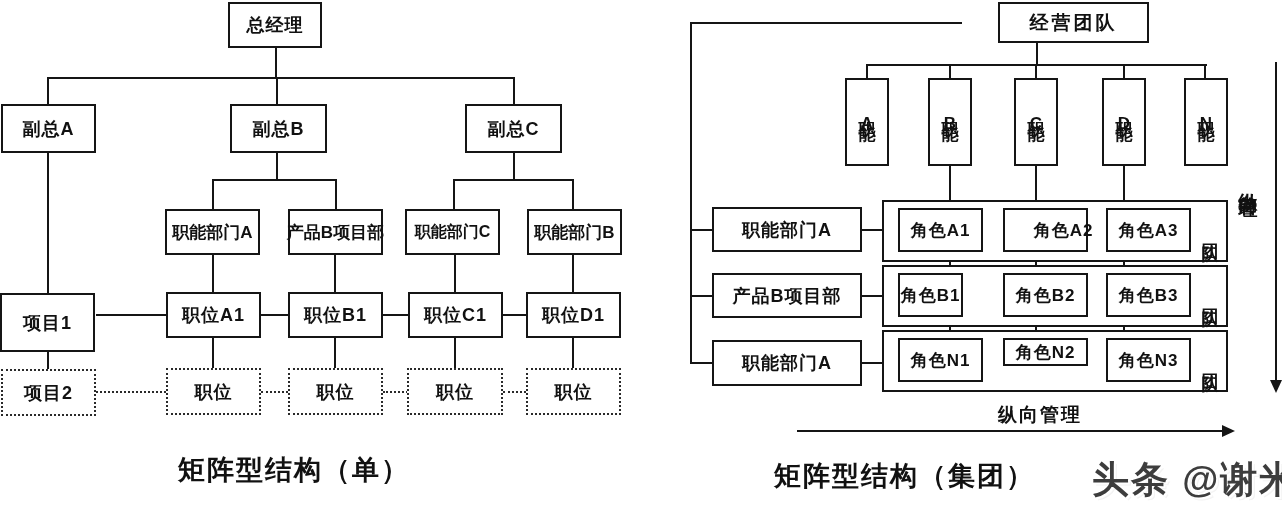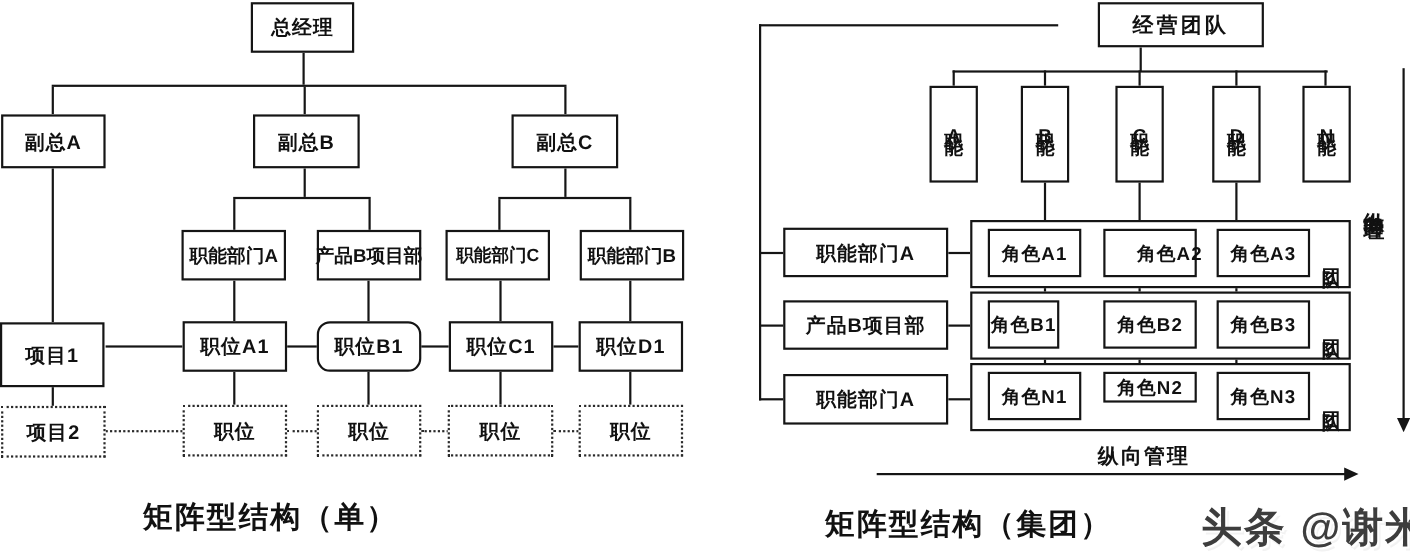--- a/index.html
+++ b/index.html
@@ -21,21 +21,21 @@
   
   .vert{writing-mode:vertical-rl;text-orientation:upright;letter-spacing:3px;}
   
   .container{position:absolute;box-sizing:border-box;border:2px solid #151515;background:#fff;z-index:2;}
   .teamlbl{
     position:absolute;z-index:3;display:flex;align-items:center;justify-content:center;
     font-size:17px;font-weight:600;writing-mode:vertical-rl;text-orientation:upright;letter-spacing:1px;
   }
   .cap{
     position:absolute;font-size:27px;font-weight:bold;letter-spacing:2px;
-    text-align:left;z-index:4;white-space:nowrap;
+    text-align:right;z-index:4;white-space:nowrap;
   }
   .axis{position:absolute;font-size:19px;font-weight:600;z-index:4;letter-spacing:2px;}
   .tri-down{
     position:absolute;width:0;height:0;z-index:1;
     border-left:6px solid transparent;border-right:6px solid transparent;border-top:13px solid #151515;
   }
   .tri-right{
     position:absolute;width:0;height:0;z-index:1;
     border-top:6px solid transparent;border-bottom:6px solid transparent;border-left:13px solid #151515;
   }
@@ -84,21 +84,21 @@
   <div class="n" style="left:228px;top:2px;width:94px;height:46px;">总经理</div>
   <div class="n" style="left:1px;top:104px;width:95px;height:49px;">副总A</div>
   <div class="n" style="left:230px;top:104px;width:97px;height:49px;">副总B</div>
   <div class="n" style="left:465px;top:104px;width:97px;height:49px;">副总C</div>
   <div class="n" style="left:165px;top:209px;width:95px;height:46px;font-size:17px;letter-spacing:0;">职能部门A</div>
   <div class="n" style="left:288px;top:209px;width:95px;height:46px;font-size:17px;letter-spacing:0;">产品B项目部</div>
   <div class="n" style="left:405px;top:209px;width:95px;height:46px;font-size:16px;letter-spacing:0;">职能部门C</div>
   <div class="n" style="left:527px;top:209px;width:95px;height:46px;font-size:17px;letter-spacing:0;">职能部门B</div>
   <div class="n" style="left:0;top:293px;width:95px;height:59px;">项目1</div>
   <div class="n" style="left:166px;top:292px;width:95px;height:46px;">职位A1</div>
-  <div class="n" style="left:288px;top:292px;width:95px;height:46px;border-radius:12px;">职位B1</div>
+  <div class="n" style="left:288px;top:292px;width:95px;height:46px;">职位B1</div>
   <div class="n" style="left:408px;top:292px;width:95px;height:46px;">职位C1</div>
   <div class="n" style="left:526px;top:292px;width:95px;height:46px;">职位D1</div>
   <div class="n dot" style="left:1px;top:369px;width:95px;height:47px;">项目2</div>
   <div class="n dot" style="left:166px;top:368px;width:95px;height:47px;">职位</div>
   <div class="n dot" style="left:288px;top:368px;width:95px;height:47px;">职位</div>
   <div class="n dot" style="left:407px;top:368px;width:96px;height:47px;">职位</div>
   <div class="n dot" style="left:526px;top:368px;width:95px;height:47px;">职位</div>
 
   <div class="cap" style="left:130px;top:452px;width:280px;">矩阵型结构（单）</div>
 </div>

